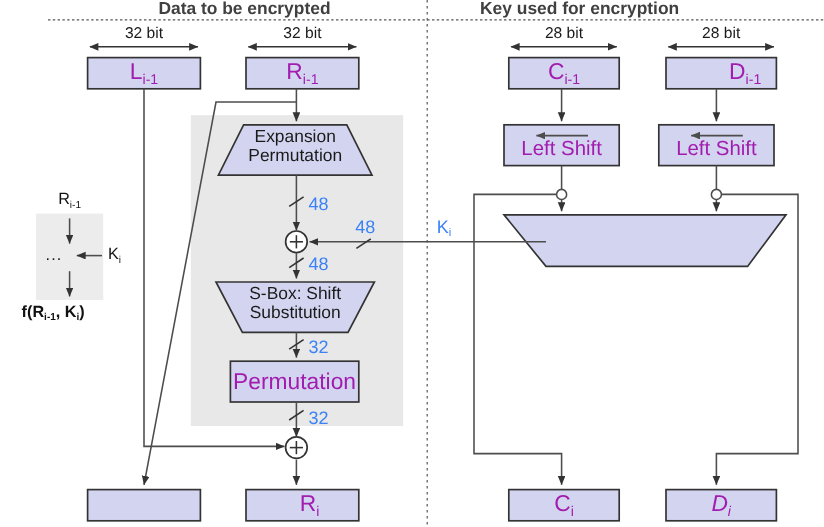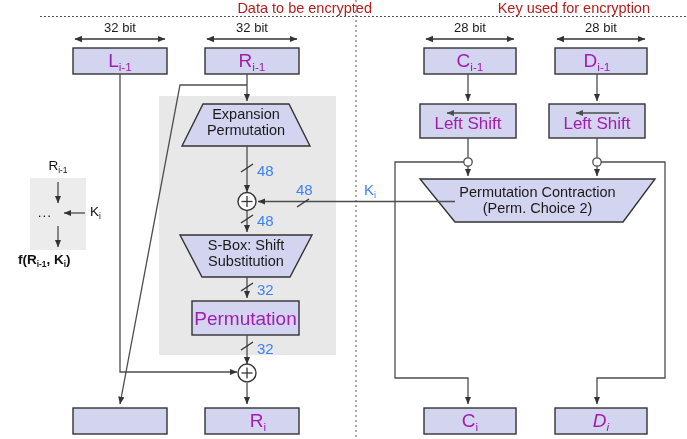--- a/index.html
+++ b/index.html
@@ -5,22 +5,22 @@
   html,body{margin:0;padding:0;background:#ffffff;}
   body{
     width:687px;height:439px;position:relative;overflow:hidden;
     font-family:"Liberation Sans","DejaVu Sans",sans-serif;
     color:#000;
   }
   #stage{position:absolute;left:0;top:0;width:687px;height:439px;}
   svg#diagram{position:absolute;left:0;top:0;width:687px;height:439px;}
 
   .hdr{
-    position:absolute;font-size:14.5px;color:#b91c1c;
-    white-space:nowrap;text-align:right;
+    position:absolute;font-size:14.5px;color:#404040;
+    white-space:nowrap;text-align:left;font-weight:bold;
   }
   .bitlabel{
     position:absolute;font-size:13px;color:#1a1a1a;
     white-space:nowrap;text-align:center;
   }
   .boxtext{
     position:absolute;white-space:nowrap;text-align:center;
     font-size:19px;color:#a21caf;
   }
   .boxtext.small{font-size:14.5px;}
@@ -156,45 +156,41 @@
   <div class="hdr" style="left:400px;top:0px;width:250px;">Key used for encryption</div>
 
   <div class="bitlabel" style="left:70px;top:20px;width:100px;">32 bit</div>
   <div class="bitlabel" style="left:202px;top:20px;width:100px;">32 bit</div>
   <div class="bitlabel" style="left:420px;top:20px;width:100px;">28 bit</div>
   <div class="bitlabel" style="left:551px;top:20px;width:100px;">28 bit</div>
 
   <div class="boxtext" style="left:73px;top:50px;width:94px;"><span>L</span><sub>i-1</sub></div>
   <div class="boxtext" style="left:205px;top:50px;width:94px;"><span>R</span><sub>i-1</sub></div>
   <div class="boxtext" style="left:424px;top:50px;width:92px;"><span>C</span><sub>i-1</sub></div>
-  <div class="boxtext" style="left:555px;top:50px;width:84px;"><span>D</span><sub>i-1</sub></div>
+  <div class="boxtext" style="left:555px;top:50px;width:84px;padding-left:24px;"><span>D</span><sub>i-1</sub></div>
 
   <div class="boxtext" style="left:205px;top:410px;width:106px;"><span>R</span><sub>i</sub></div>
   <div class="boxtext" style="left:424px;top:410px;width:92px;"><span>C</span><sub>i</sub></div>
   <div class="boxtext" style="left:555px;top:410px;width:92px;font-style:italic;"><span>D</span><sub>i</sub></div>
 
   <div class="trapwrap" style="left:182px;top:106px;width:128px;">
     <div class="traptext">Expansion</div>
     <div class="traptext">Permutation</div>
   </div>
 
   <div class="trapwrap" style="left:180px;top:237px;width:132px;">
     <div class="traptext">S-Box: Shift</div>
     <div class="traptext">Substitution</div>
   </div>
 
   <div class="boxtext" style="left:192px;top:308px;width:107px;">Permutation</div>
 
   <div class="boxtext small" style="left:420px;top:114px;width:96px;font-size:17px;">Left Shift</div>
   <div class="boxtext small" style="left:549px;top:114px;width:96px;font-size:17px;">Left Shift</div>
 
-  <div class="trapwrap" style="left:420px;top:184px;width:235px;">
-    <div class="traptext">Permutation Contraction</div>
-    <div class="traptext">(Perm. Choice 2)</div>
-  </div>
 
   <div class="wirelabel" style="left:257px;top:162px;">48</div>
   <div class="wirelabel" style="left:257px;top:212px;">48</div>
   <div class="wirelabel" style="left:296px;top:181px;">48</div>
   <div class="wirelabel" style="left:257px;top:281px;">32</div>
   <div class="wirelabel" style="left:257px;top:340px;">32</div>
   <div class="wirelabel" style="left:364px;top:181px;"><span>K</span><sub>i</sub></div>
 
   <div class="insettext" style="left:30px;top:158px;width:56px;text-align:center;"><span>R</span><sub>i-1</sub></div>
   <div class="insettext" style="left:30px;top:205px;width:30px;text-align:center;letter-spacing:1px;">...</div>

